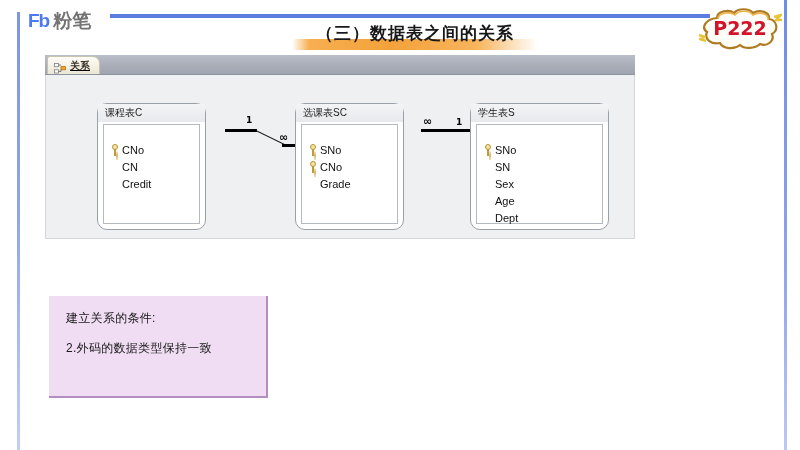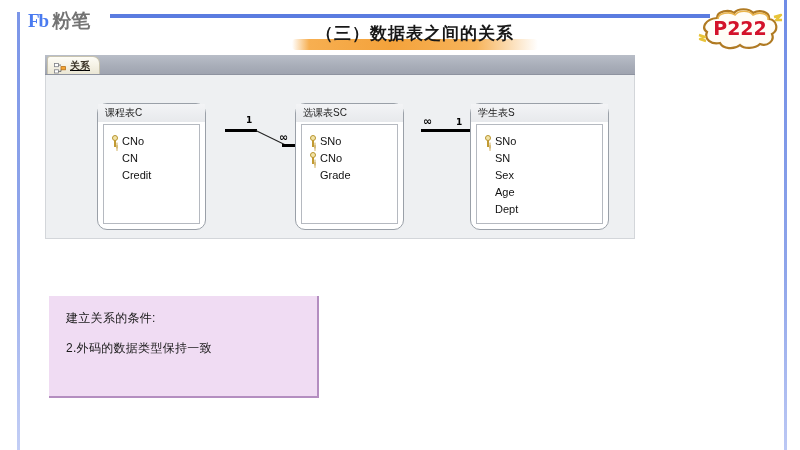--- a/index.html
+++ b/index.html
@@ -51,21 +51,21 @@
     top: 8px;
     display: flex;
     align-items: center;
     gap: 4px;
   }
   .brand-mark {
     font-size: 19px;
     font-weight: bold;
     color: #4a7bf0;
     letter-spacing: -1px;
-    font-family: Liberation Serif, serif;
+    font-family: Liberation Sans, sans-serif;
   }
   .brand-text {
     font-size: 19px;
     font-weight: bold;
     color: #737373;
     letter-spacing: 0px;
   }
 
   
   .title-wrap {
@@ -203,21 +203,21 @@
   }
   .tbl-body {
     position: absolute;
     left: 5px;
     right: 5px;
     top: 20px;
     bottom: 5px;
     border: 1px solid #b5b9c0;
     background: #fff;
     box-sizing: border-box;
-    padding: 7px 0 0 0;
+    padding: 16px 0 0 0;
   }
   .field-row {
     display: flex;
     align-items: center;
     height: 17px;
     padding-left: 4px;
     box-sizing: border-box;
   }
   .key-slot {
     width: 14px;
@@ -290,21 +290,21 @@
     color: #000;
     font-family: "DejaVu Sans", sans-serif;
     line-height: 1;
   }
 
   
   .note {
     position: absolute;
     left: 49px;
     top: 296px;
-    width: 270px;
+    width: 219px;
     height: 102px;
     background: #f0dcf3;
     border-right: 2px solid #b48ec0;
     border-bottom: 2px solid #b48ec0;
     box-sizing: border-box;
     padding: 14px 0 0 17px;
   }
   .note-line {
     font-size: 12px;
     color: #1b1b1b;

